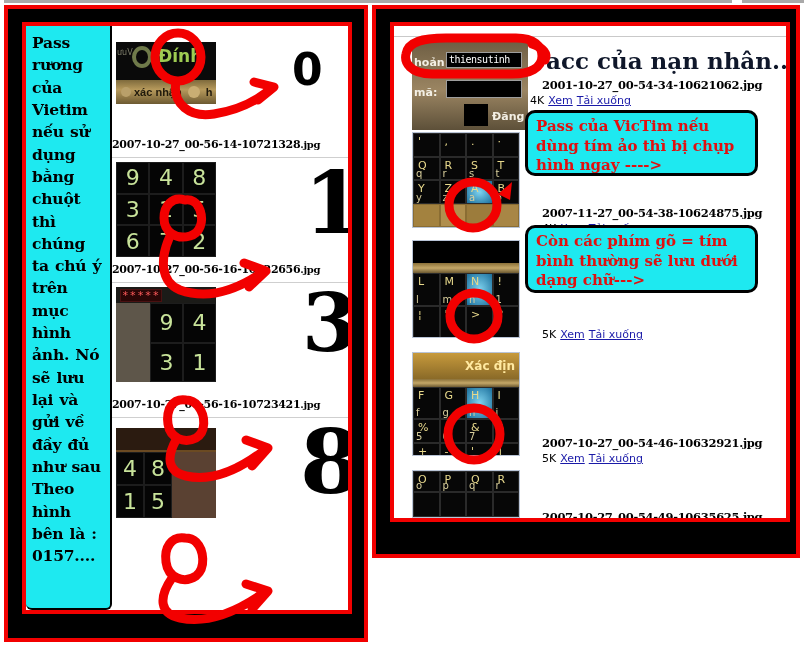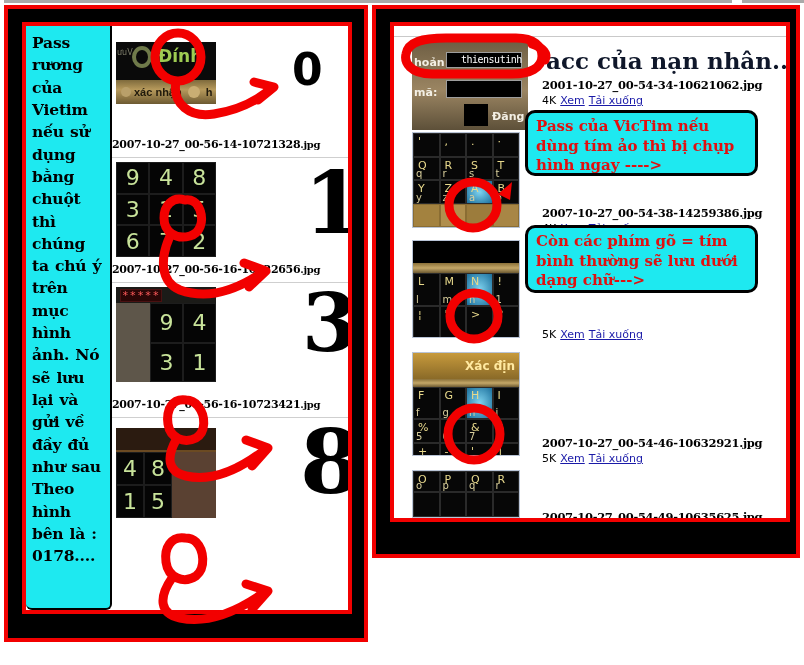--- a/index.html
+++ b/index.html
@@ -146,21 +146,20 @@
     position:absolute;
     color:#f3efe4;
     font-family:"DejaVu Sans", sans-serif;
     font-size:11px;
     font-weight:bold;
   }
   .lf-input {
     position:absolute;
     background:#000;
     border:1px solid #9d9d9d;
-    padding-left:12px;
   }
   .lf-input .val {
     color:#fff;
     font-family:"DejaVu Sans Mono", monospace;
     font-size:10px;
     letter-spacing:-0.5px;
     padding-left:2px;
     line-height:13px;
   }
 
@@ -220,21 +219,21 @@
 <div id="stage">
 
   <div class="topline-left"></div>
   <div class="topline-right"></div>
 
   <div class="panel-black" id="panel-left-outer"></div>
 
   <div class="panel-white" id="panel-left-inner">
 
     <div id="cyan-col">
-      <div class="caption">Pass rương của Vietim nếu sử dụng bằng chuột thì chúng ta chú ý trên mục hình ảnh. Nó sẽ lưu lại và gửi về đầy đủ như sau Theo hình bên là : 0178....</div>
+      <div class="caption">Pass rương của Vietim nếu sử dụng bằng chuột thì chúng ta chú ý trên mục hình ảnh. Nó sẽ lưu lại và gửi về đầy đủ như sau Theo hình bên là : 0157....</div>
     </div>
 
     <div id="left-list">
 
       <div class="lrow" style="height:132px;">
         <div class="lthumb" style="position:absolute;left:4px;top:16px;width:100px;height:62px;background:#111;">
           <div style="position:absolute;left:0;top:0;width:100%;height:38px;background:#0a0a0a;"></div>
           <div style="position:absolute;left:1px;top:6px;color:#7e7e6a;font-size:8px;font-family:'DejaVu Sans',sans-serif;">ưuV</div>
           <div style="position:absolute;left:16px;top:4px;width:20px;height:22px;border:4px solid #6f7a4a;border-radius:50%;"></div>
           <div style="position:absolute;left:42px;top:4px;color:#9ecb52;font-size:17px;font-weight:bold;font-family:'DejaVu Sans',sans-serif;">Đính</div>
@@ -320,21 +319,21 @@
           </div>
           <div class="lf-label" style="left:2px;top:44px;">mã:</div>
           <div class="lf-input" style="left:34px;top:38px;width:76px;height:18px;">
             <div class="val"></div>
           </div>
           <div class="lf-label" style="left:2px;top:52px;margin-top:46px;">hím Ảo</div>
           <div style="position:absolute;left:52px;top:62px;width:24px;height:22px;background:#000;"></div>
           <div class="lf-label" style="left:80px;top:68px;">Đăng</div>
         </div>
         <div class="rfname" style="position:absolute;left:148px;top:40px;">2001-10-27_00-54-34-10621062.jpg</div>
-        <div class="rmeta" style="position:absolute;left:148px;top:56px;">
+        <div class="rmeta" style="position:absolute;left:136px;top:56px;">
           <span>4K</span><a href="#">Xem</a><a href="#">Tải xuống</a>
         </div>
       </div>
 
       <div class="rrow" style="position:absolute;left:0;top:106px;width:100%;height:100px;">
         <div class="rthumb" style="left:18px;top:0;width:108px;height:96px;">
           <div class="vkb">
             <div class="krow">
               <div class="key">
                   <span class="up">'</span>
@@ -386,21 +385,21 @@
                 </div>
             </div>
             <div class="krow">
               <div class="key" style="background:#a3823f;border-color:#8a6d33;"></div>
               <div class="key" style="background:#b08f4d;border-color:#8a6d33;"></div>
               <div class="key" style="background:#9c7c3c;border-color:#8a6d33;"></div>
               <div class="key" style="background:#a88645;border-color:#8a6d33;"></div>
             </div>
           </div>
         </div>
-        <div class="rfname" style="position:absolute;left:148px;top:74px;">2007-10-27_00-54-38-14259386.jpg</div>
+        <div class="rfname" style="position:absolute;left:148px;top:74px;">2007-11-27_00-54-38-10624875.jpg</div>
         <div class="rmeta" style="position:absolute;left:148px;top:90px;">
           <span>4K</span><a href="#">Xem</a><a href="#">Tải xuống</a>
         </div>
       </div>
 
       <div class="rrow" style="position:absolute;left:0;top:214px;width:100%;height:104px;">
         <div class="rthumb" style="left:18px;top:0;width:108px;height:98px;">
           <div style="position:absolute;left:0;top:22px;width:100%;height:10px;background:linear-gradient(#8a7038,#c4a768,#6d5a32);"></div>
           <div class="vkb" style="top:32px;height:66px;">
             <div class="krow" style="height:50%;">

